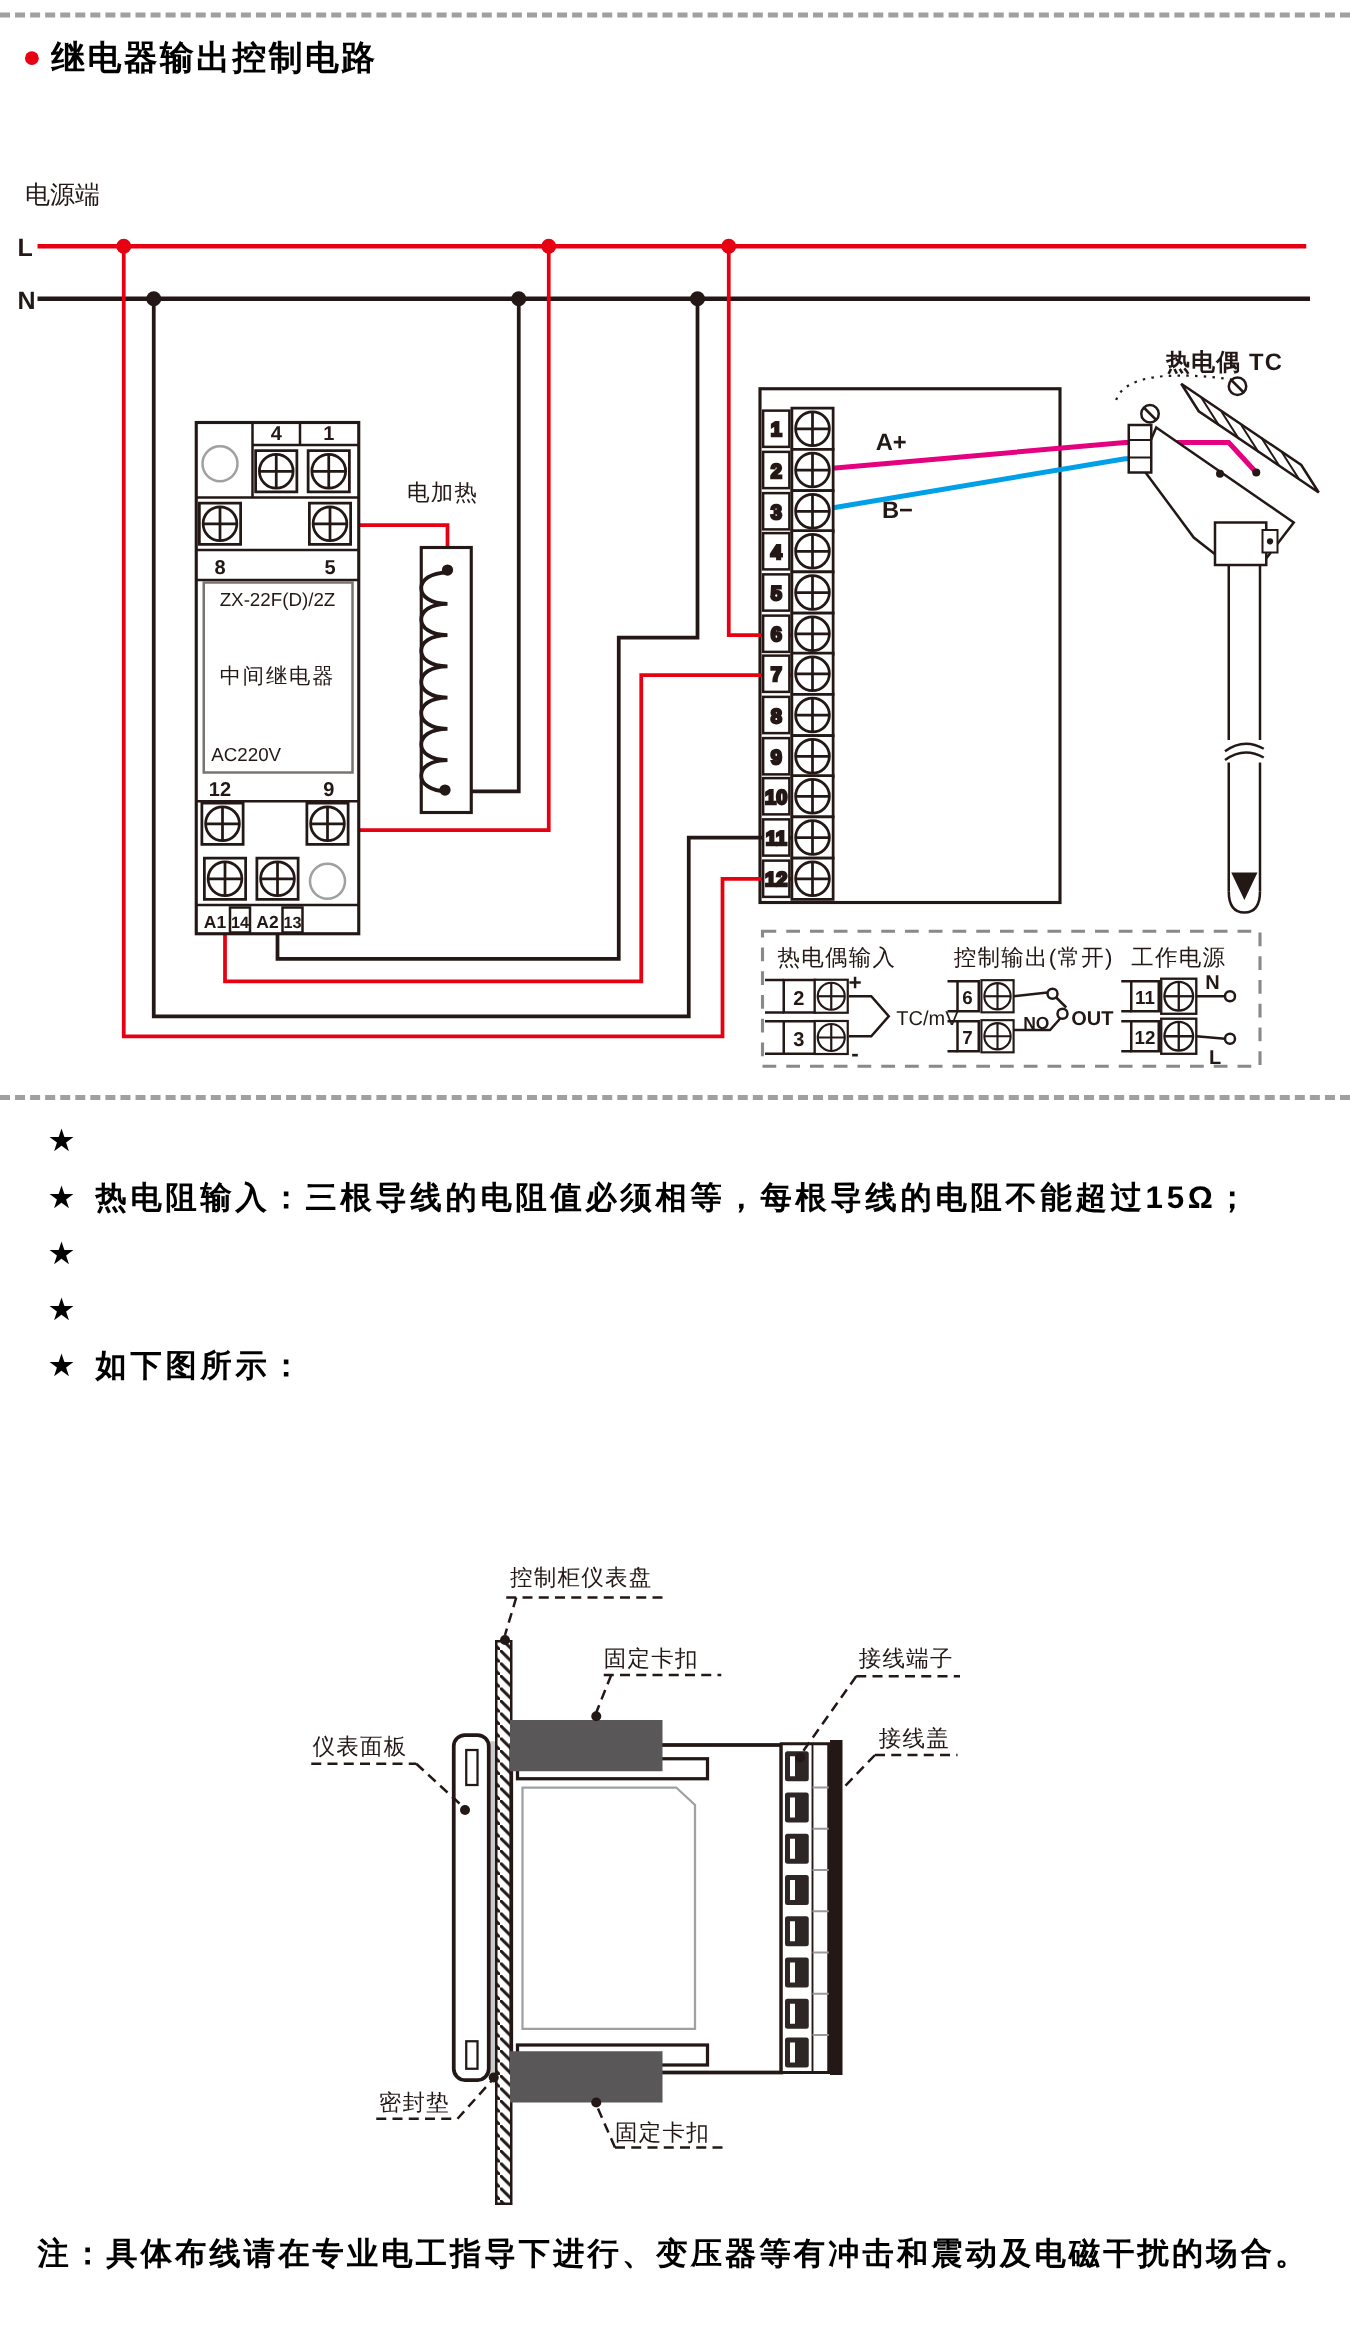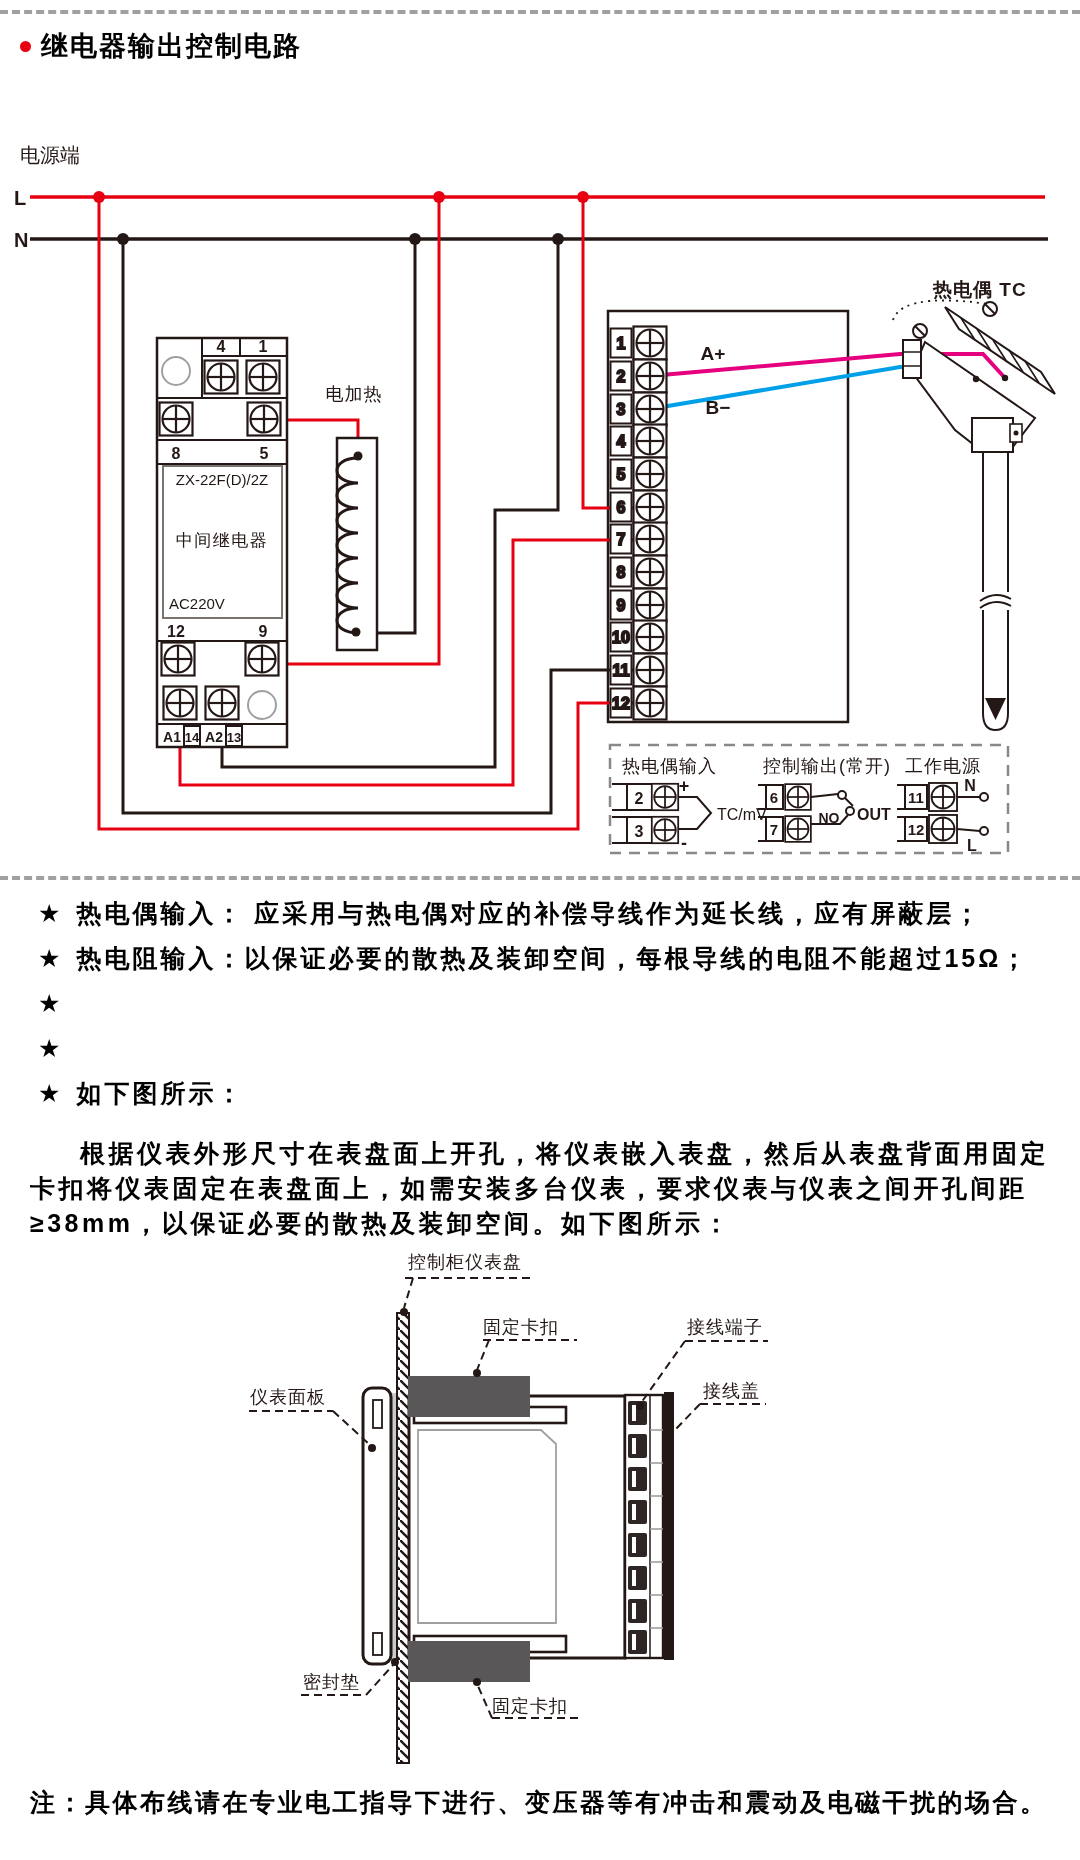--- a/index.html
+++ b/index.html
@@ -248,39 +248,37 @@
         <text x="972" y="851" font-size="16" font-weight="600" text-anchor="middle">L</text>
       </g>
     </g>
   </svg>
 
   <div class="sep" style="top:876px"></div>
 
   <div class="notes">
     <div class="note">
         <span class="star">★</span>
-        <span>热电偶输入： 应采用与热电偶对应的补偿导线作为延长线，应有屏蔽层；</span>
       </div>
     <div class="note">
         <span class="star">★</span>
-        <span>热电阻输入：以保证必要的散热及装卸空间，每根导线的电阻不能超过15Ω；</span>
+        <span>热电阻输入：三根导线的电阻值必须相等，每根导线的电阻不能超过15Ω；</span>
       </div>
     <div class="note">
         <span class="star">★</span>
       </div>
     <div class="note">
         <span class="star">★</span>
       </div>
     <div class="note last">
         <span class="star">★</span>
         <span>如下图所示：</span>
       </div>
   </div>
 
-  <div class="para">根据仪表外形尺寸在表盘面上开孔，将仪表嵌入表盘，然后从表盘背面用固定卡扣将仪表固定在表盘面上，如需安装多台仪表，要求仪表与仪表之间开孔间距≥38mm，以保证必要的散热及装卸空间。如下图所示：</div>
 
   <svg style="top:1245px" width="1080" height="540" viewBox="0 1245 1080 540">
     <defs>
       <pattern id="hat" width="10" height="10" patternUnits="userSpaceOnUse">
         <path d="M-2,-2 L12,12" stroke="#231815" stroke-width="2.4"></path>
       </pattern>
     </defs>
 
     <g>
       <rect x="391" y="1393" width="6" height="270" fill="#c9caca"></rect>

